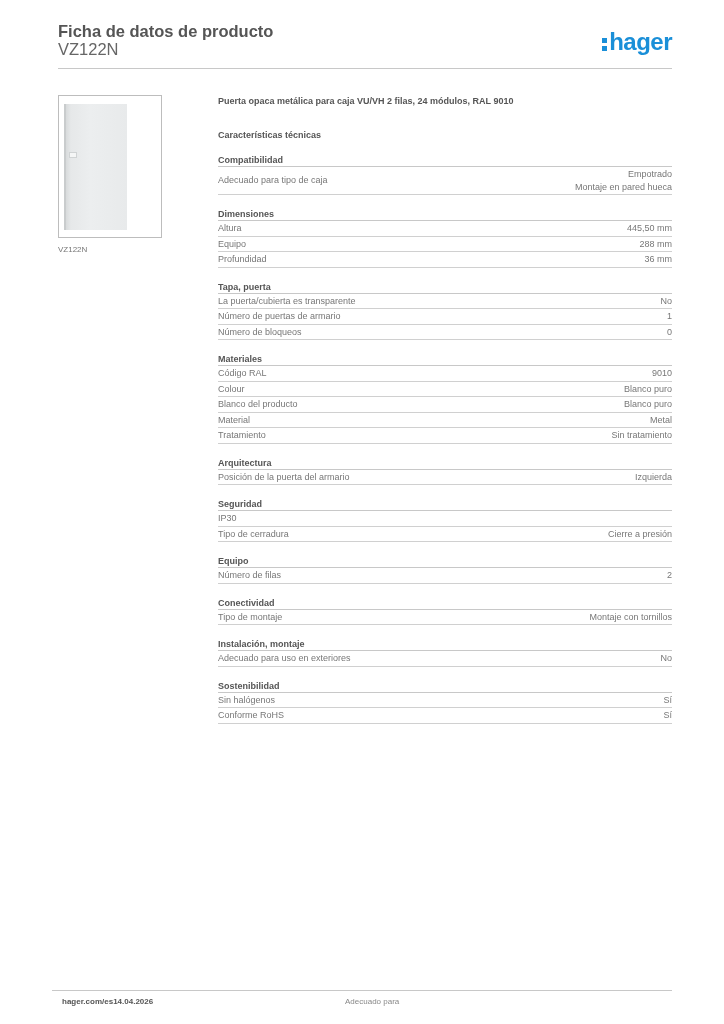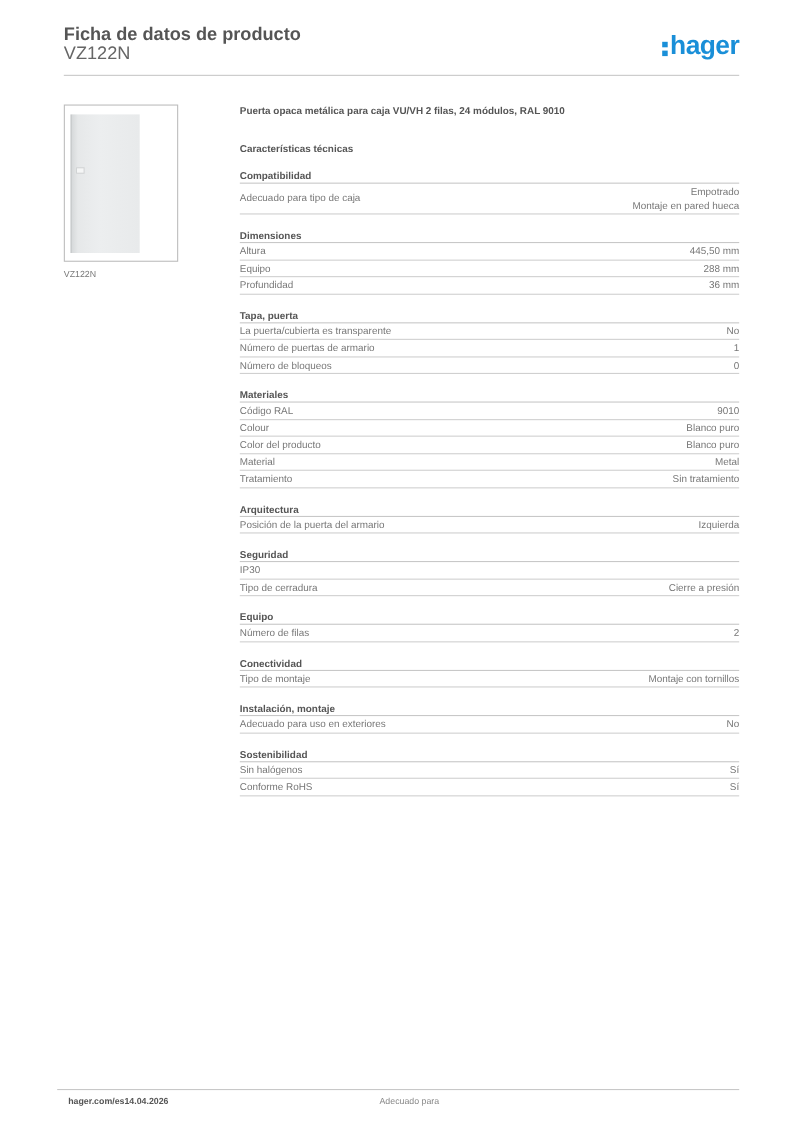--- a/index.html
+++ b/index.html
@@ -132,21 +132,21 @@
               <div>9010</div>
             </div>
           </div>
           <div class="row">
             <div class="label">Colour</div>
             <div class="value">
               <div>Blanco puro</div>
             </div>
           </div>
           <div class="row">
-            <div class="label">Color del producto</div>
+            <div class="label">Blanco del producto</div>
             <div class="value">
               <div>Blanco puro</div>
             </div>
           </div>
           <div class="row">
             <div class="label">Material</div>
             <div class="value">
               <div>Metal</div>
             </div>
           </div>

